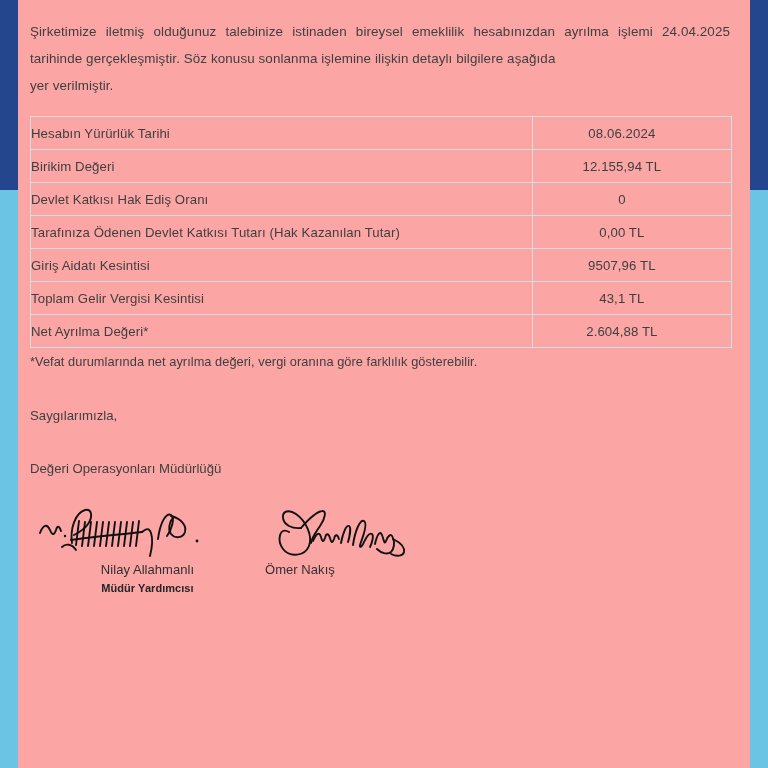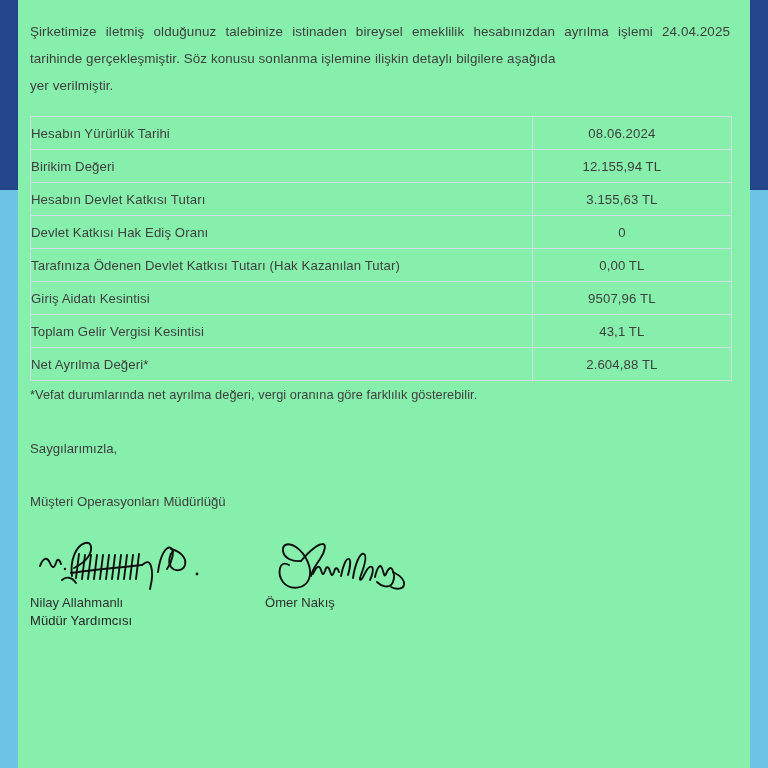--- a/index.html
+++ b/index.html
@@ -43,21 +43,21 @@
     background: #6BC4E4;
   }
 
   
   .page {
     position: absolute;
     left: 18px;
     top: 0;
     width: 732px;
     height: 768px;
-    background: #86efac;
+    background: #fca5a5;
     padding: 0;
   }
 
   .content {
     position: absolute;
     left: 12px;
     top: 0;
     width: 708px;
   }
 
@@ -126,37 +126,37 @@
   }
   .company-name { letter-spacing: .35px; }
 
   
   .signature-row {
     margin-top: 18px;
     display: flex;
     align-items: flex-start;
   }
   .signature-col { position: relative; }
-  .signature-col.col-1 { width: 235px; }
+  .signature-col.col-1 { width: 235px; text-align: center; }
   .signature-col.col-2 { width: 260px; }
 
   .sig-ink {
     height: 62px;
     display: block;
   }
 
   .sig-name {
     font-size: 13px;
     color: #303030;
     line-height: 18px;
     letter-spacing: .05px;
   }
   .sig-title {
-    font-size: 13px;
-    font-weight: normal;
+    font-size: 11px;
+    font-weight: bold;
     color: #252525;
     line-height: 18px;
     letter-spacing: .05px;
   }
 </style>
 </head>
 <body>
 
 <div class="band band-left">
   <div class="band-seg-dark"></div>
@@ -181,24 +181,20 @@
       <tbody>
         <tr>
           <td class="cell-label">Hesabın Yürürlük Tarihi</td>
           <td class="cell-value">08.06.2024</td>
         </tr>
         <tr>
           <td class="cell-label">Birikim Değeri</td>
           <td class="cell-value">12.155,94 TL</td>
         </tr>
         <tr>
-          <td class="cell-label">Hesabın Devlet Katkısı Tutarı</td>
-          <td class="cell-value">3.155,63 TL</td>
-        </tr>
-        <tr>
           <td class="cell-label">Devlet Katkısı Hak Ediş Oranı</td>
           <td class="cell-value">0</td>
         </tr>
         <tr>
           <td class="cell-label">Tarafınıza Ödenen Devlet Katkısı Tutarı (Hak Kazanılan Tutar)</td>
           <td class="cell-value">0,00 TL</td>
         </tr>
         <tr>
           <td class="cell-label">Giriş Aidatı Kesintisi</td>
           <td class="cell-value">9507,96 TL</td>
@@ -214,21 +210,21 @@
       </tbody>
     </table>
 
     <div class="footnote">*Vefat durumlarında net ayrılma değeri, vergi oranına göre farklılık gösterebilir.</div>
 
     <div class="closing">
       <div>Saygılarımızla,</div>
     </div>
 
     <div class="company-block">
-      <div>Müşteri Operasyonları Müdürlüğü</div>
+      <div>Değeri Operasyonları Müdürlüğü</div>
     </div>
 
     <div class="signature-row">
 
       <div class="signature-col col-1">
         <svg class="sig-ink" width="200" height="62" viewBox="0 0 200 62">
           <g fill="none" stroke="#111111" stroke-width="1.9" stroke-linecap="round" stroke-linejoin="round">
             <path d="M10 34 C13 26, 17 24, 20 31 C22 36, 24 37, 26 31 C27 27, 29 26, 31 32"></path>
             <circle cx="35" cy="37" r="1.2" fill="#111111" stroke="none"></circle>
             <path d="M42 44 C40 30, 45 14, 55 11 C62 9, 63 18, 58 25 C54 31, 48 34, 44 36"></path>

